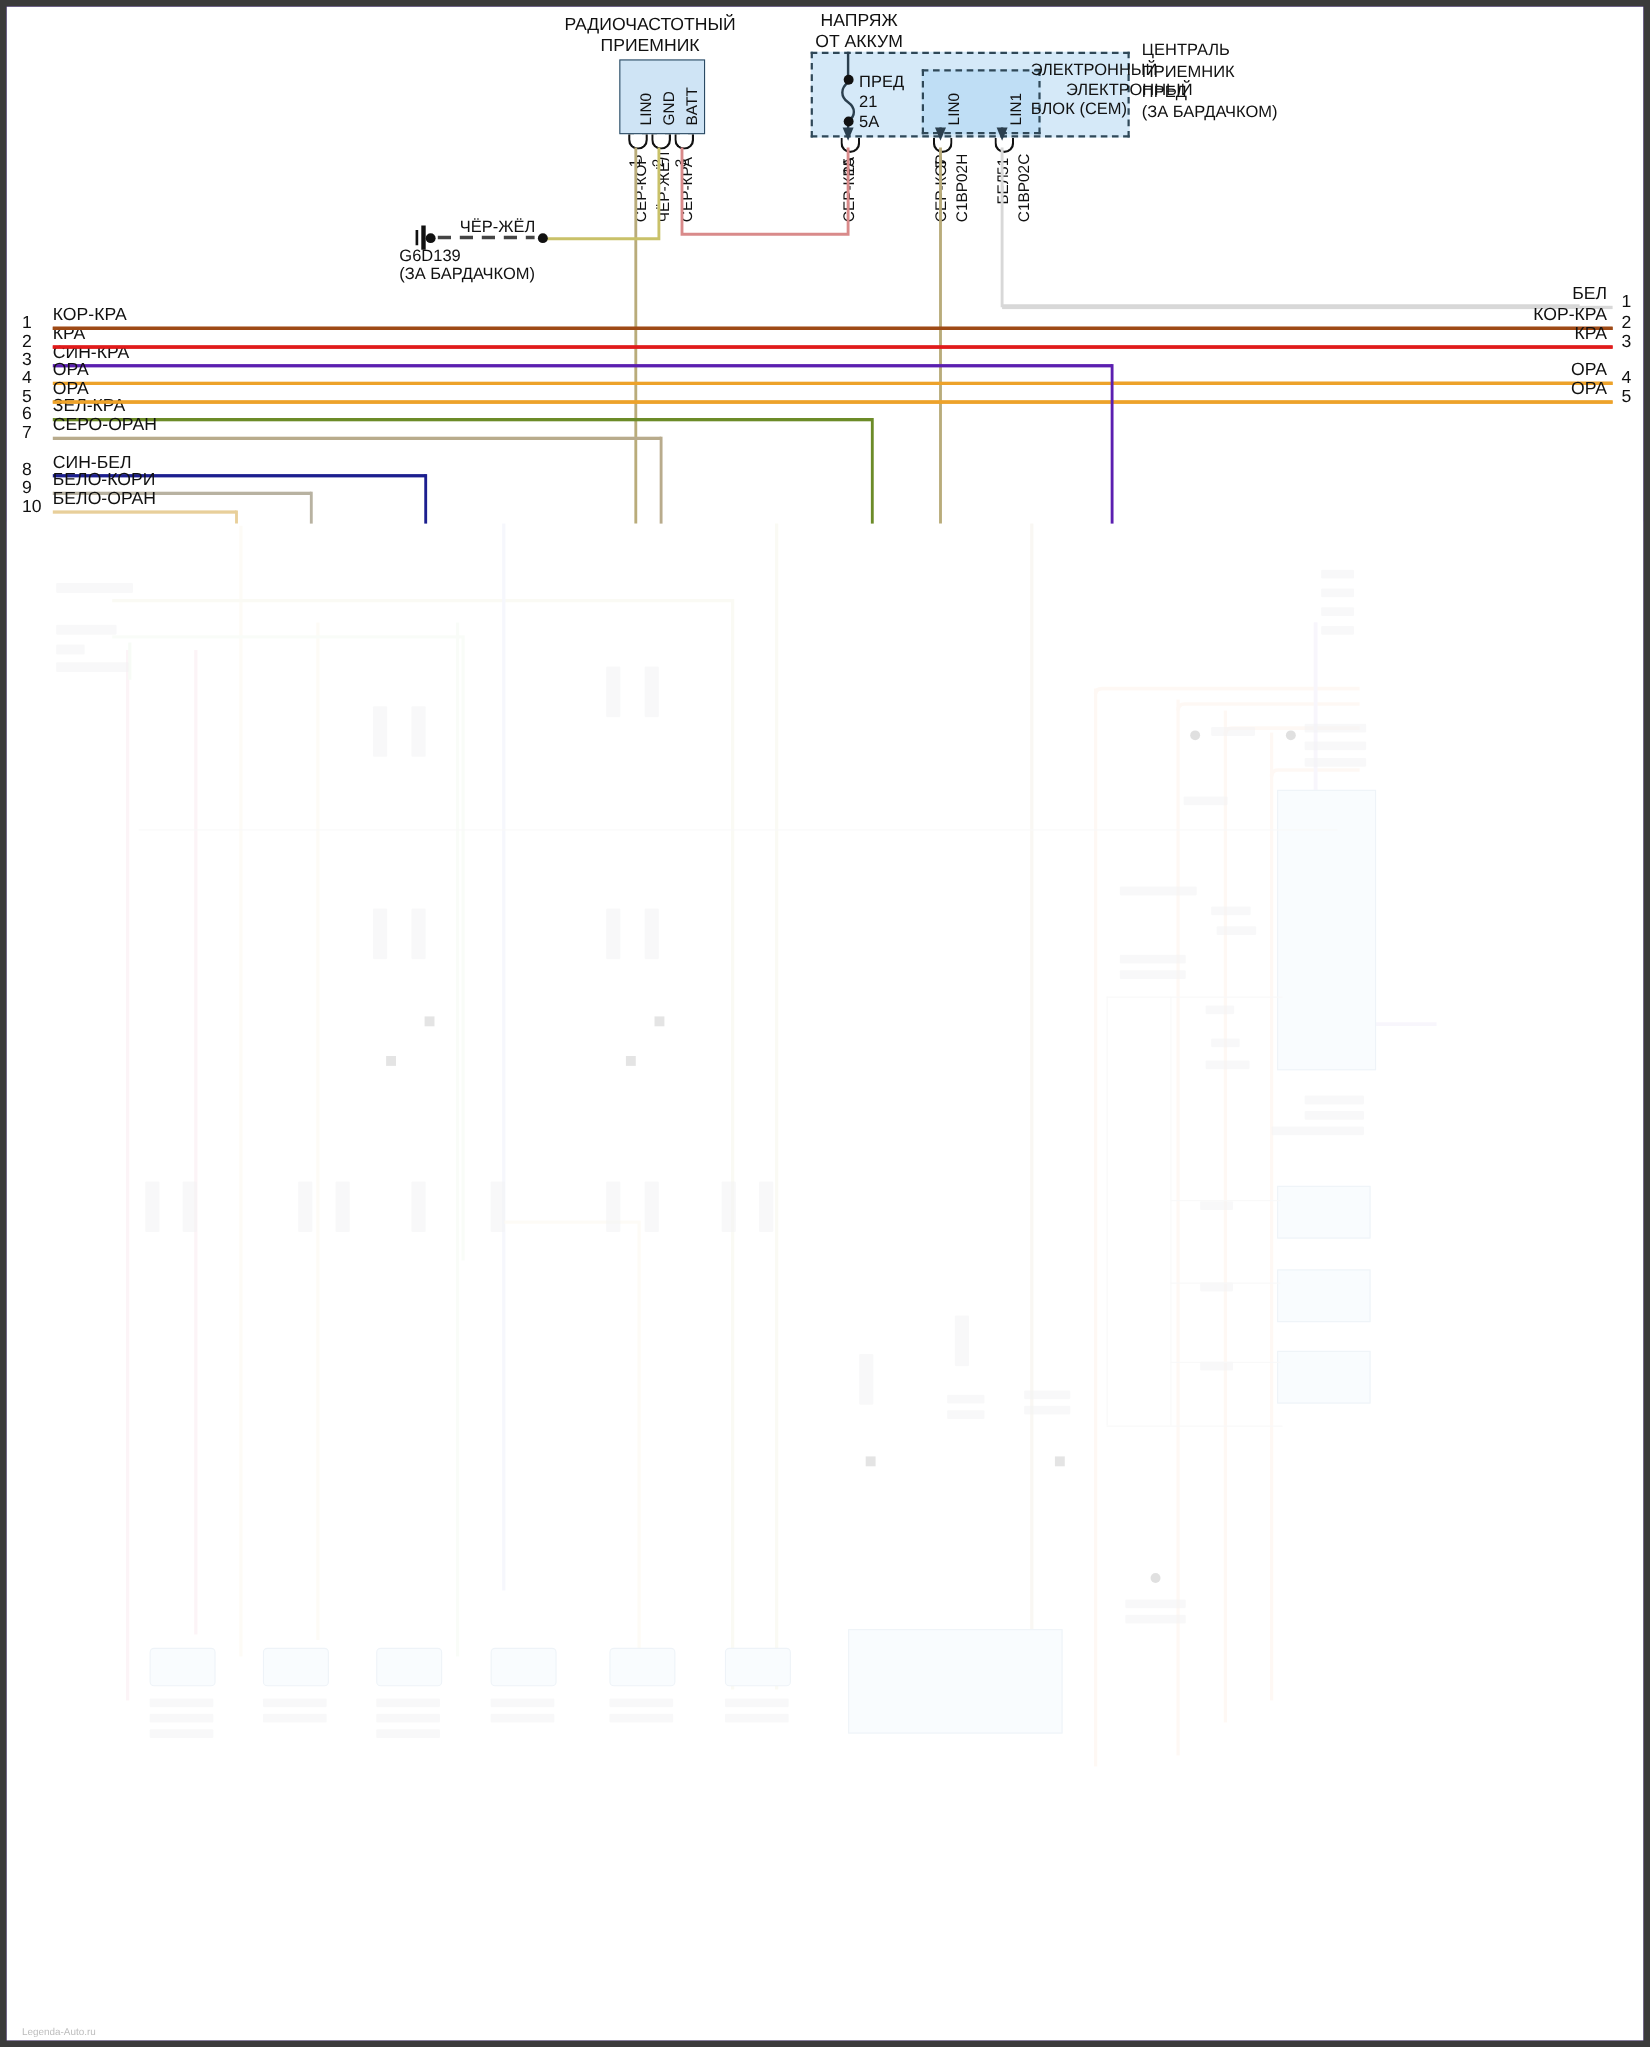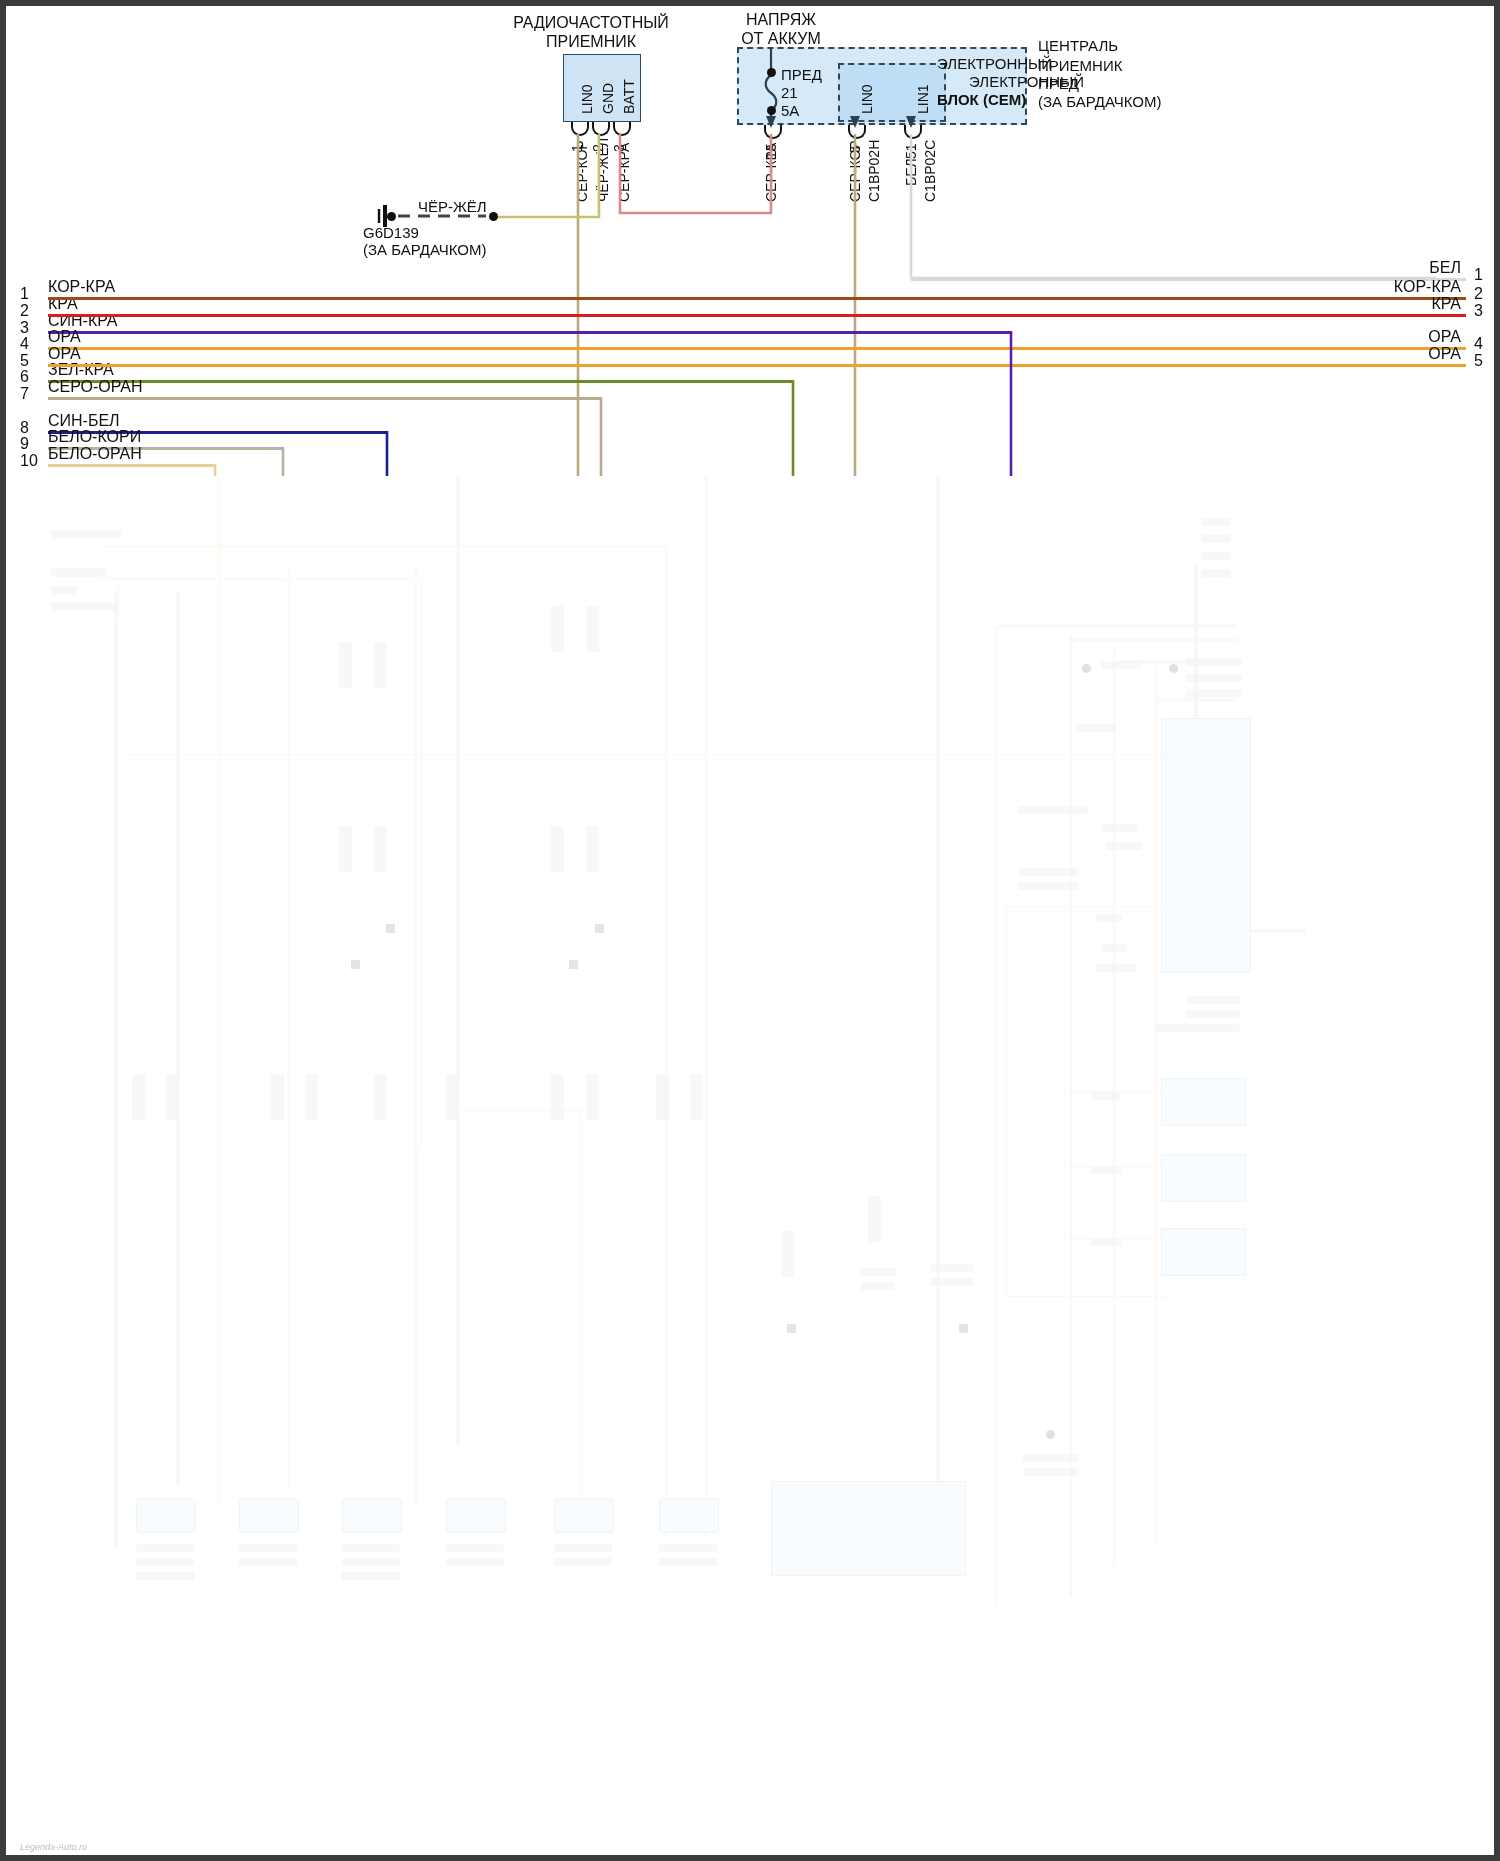--- a/index.html
+++ b/index.html
@@ -59,21 +59,21 @@
   #lower{position:absolute;left:0;top:0;width:1488px;height:1849px;z-index:5;}
   #upper{position:absolute;left:0;top:0;width:1488px;height:1849px;z-index:50;}
 
   .lblrow{position:absolute;font-size:16px;color:#111;white-space:nowrap;}
   .num{position:absolute;font-size:16px;color:#111;}
   .ghostbox{position:absolute;box-sizing:border-box;border:1.4px solid #7ba3c4;background:#cfe4f5;}
   .ghosttxt{position:absolute;background:#9aa0a6;border-radius:1px;opacity:.55;}
   .hline{position:absolute;background:#c9c9c9;height:1.4px;}
   .vline{position:absolute;background:#c9c9c9;width:1.4px;}
   .splice{position:absolute;width:9px;height:9px;background:#333;}
-  .wm{position:absolute;font-size:9px;color:#bdbdbd;font-style:italic;}
+  .wm{position:absolute;font-size:9px;color:#bdbdbd;}
 </style>
 </head>
 <body>
 
 <div id="page">
   <div id="sheet">
 
     <div id="lower">
 
       <svg width="1488" height="1849">
@@ -249,21 +249,21 @@
 
       <div class="txt c" style="left:690px;top:5px;width:170px;font-size:16px;">НАПРЯЖ</div>
       <div class="txt c" style="left:690px;top:24px;width:170px;font-size:16px;">ОТ АККУМ</div>
 
       <div class="box dashbox" style="left:731px;top:41px;width:290px;height:78px;"></div>
 
       <div class="box dashbox2" style="left:832px;top:57px;width:108px;height:59px;"></div>
 
       <div class="txt" style="left:931px;top:49px;font-size:15px;">ЭЛЕКТРОННЫЙ</div>
       <div class="txt" style="left:963px;top:67px;font-size:15px;">ЭЛЕКТРОННЫЙ</div>
-      <div class="txt" style="left:931px;top:85px;font-size:15px;font-weight:bold;">БЛОК (CEM)</div>
+      <div class="txt" style="left:931px;top:85px;font-size:15px;">БЛОК (CEM)</div>
 
       <div class="txt" style="left:1032px;top:31px;font-size:15px;">ЦЕНТРАЛЬ</div>
       <div class="txt" style="left:1032px;top:51px;font-size:15px;">ПРИЕМНИК</div>
       <div class="txt" style="left:1032px;top:69px;font-size:15px;">ПРЕД</div>
       <div class="txt" style="left:1032px;top:87px;font-size:15px;">(ЗА БАРДАЧКОМ)</div>
 
       <svg width="1488" height="300">
 
         <path d="M765 41 L765 63" stroke="#2b3f4e" stroke-width="2.2" fill="none"></path>
 

